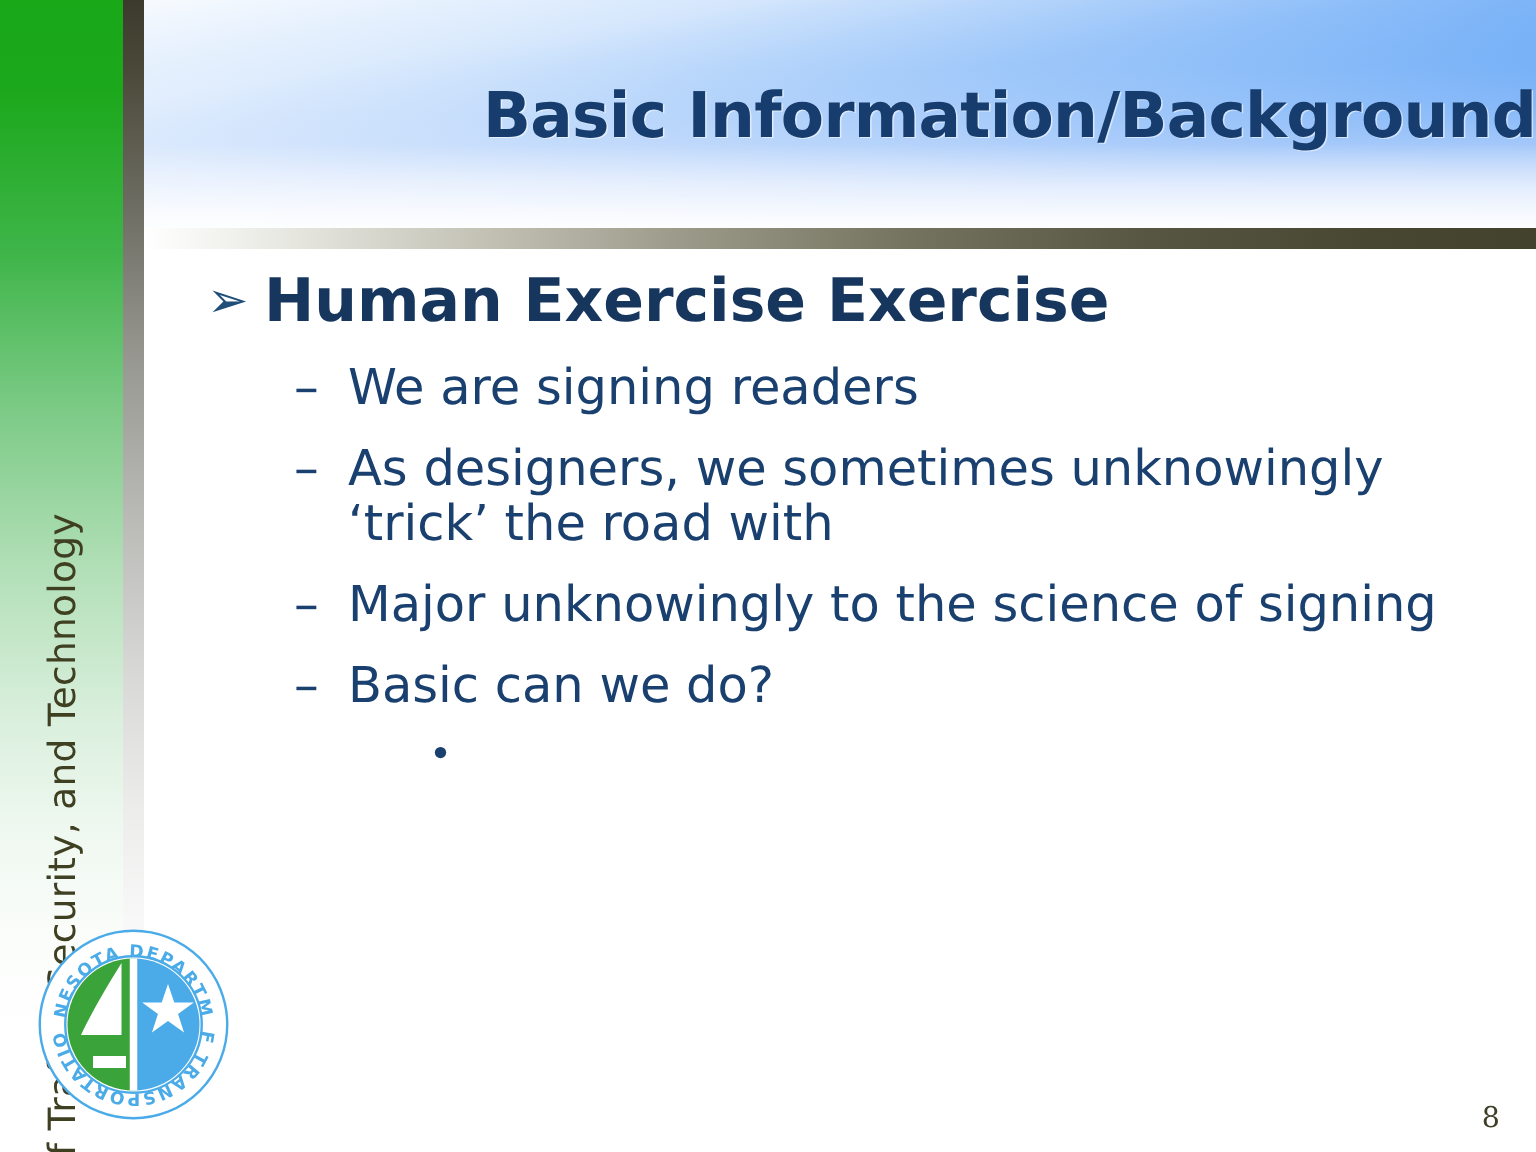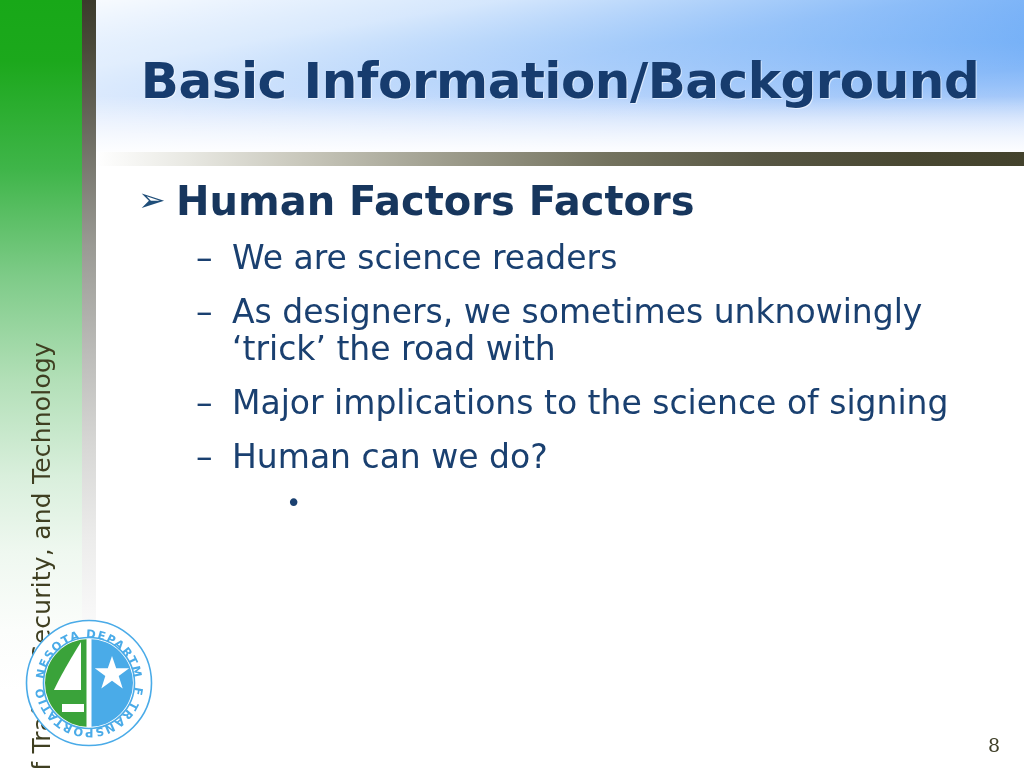--- a/index.html
+++ b/index.html
@@ -122,24 +122,24 @@
         rgba(255,255,255,0) 0%,
         rgba(255,255,255,0.55) 55%,
         rgba(255,255,255,0.92) 100%);
     pointer-events: none;
   }
   #title {
     position: absolute;
     left: 96px;
     top: 52px;
     width: 928px;
-    text-align: center;
+    text-align: right;
     font-family: "DejaVu Sans", sans-serif;
     font-weight: bold;
-    font-size: 50px;
+    font-size: 42px;
     letter-spacing: -0.5px;
     color: #173c6e;
     text-shadow: 1px 1px 0 rgba(255,255,255,0.55);
   }
 
   
   #divider {
     position: absolute;
     left: 96px;
     top: 152px;
@@ -290,41 +290,41 @@
 
   <div id="header"></div>
   <div id="header-fade"></div>
   <div id="title">Basic Information/Background</div>
   <div id="divider"></div>
 
   <div id="body">
 
     <div class="lvl1">
       <span class="marker">➢</span>
-      <span>Human Factors Factors</span>
+      <span>Human Exercise Exercise</span>
     </div>
 
     <div class="lvl2">
       <span class="marker">–</span>
-      <span>We are science readers</span>
+      <span>We are signing readers</span>
     </div>
 
     <div class="lvl2">
       <span class="marker">–</span>
       <span>As designers, we sometimes unknowingly ‘trick’ the road with</span>
     </div>
 
     <div class="lvl2">
       <span class="marker">–</span>
-      <span>Major implications to the science of signing</span>
+      <span>Major unknowingly to the science of signing</span>
     </div>
 
     <div class="lvl2">
       <span class="marker">–</span>
-      <span>Human can we do?</span>
+      <span>Basic can we do?</span>
     </div>
 
     <div class="lvl3">
       <span class="marker">•</span>
     </div>
 
   </div>
 
   <div id="page-number">8</div>
 

